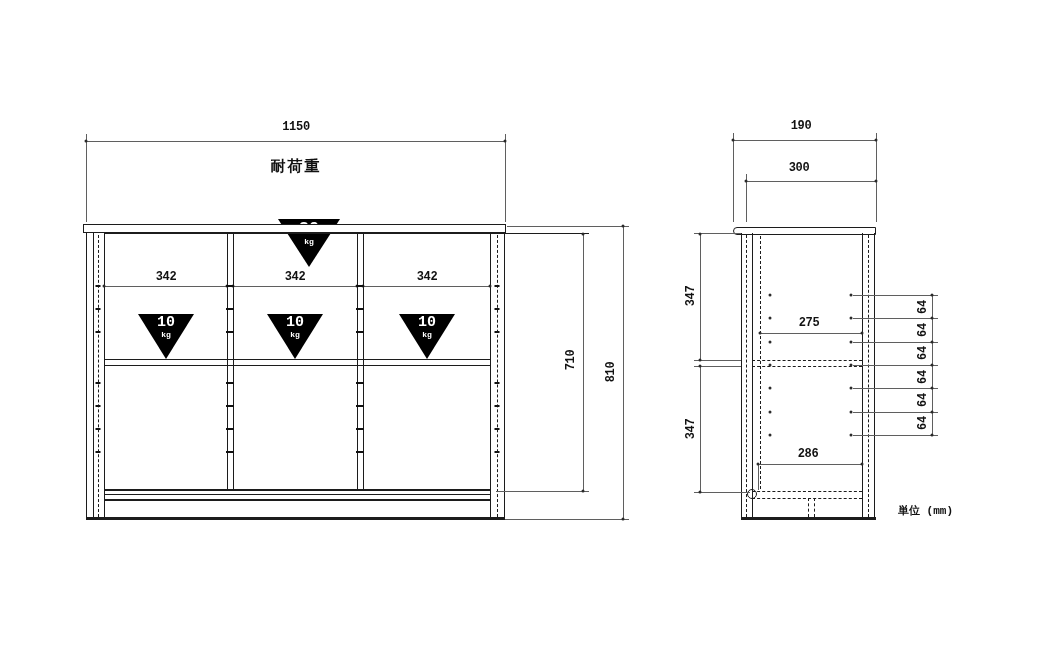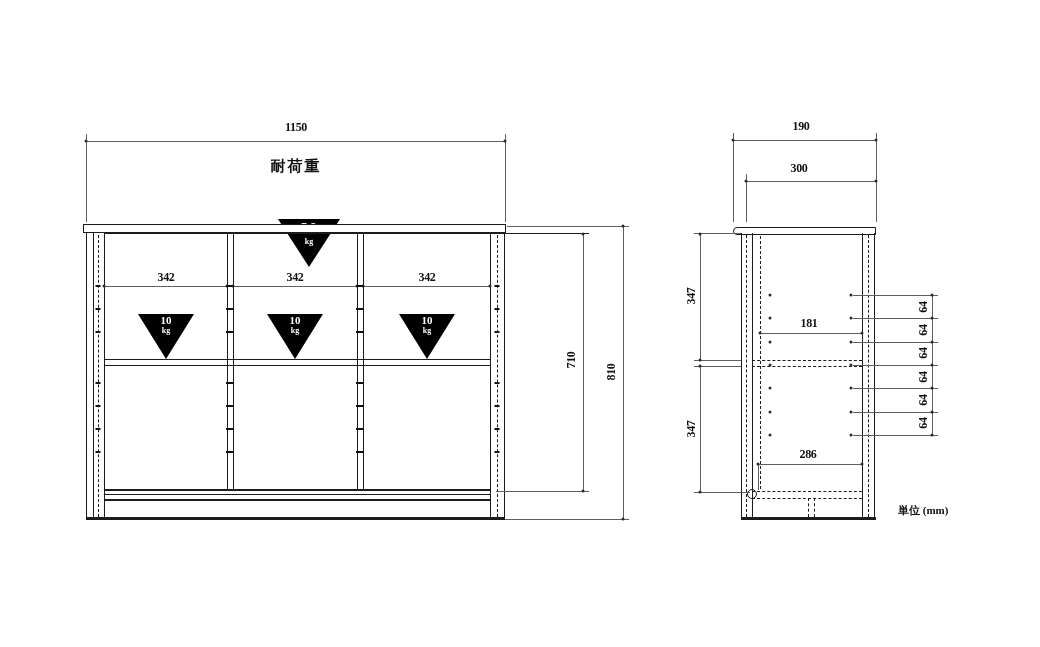--- a/index.html
+++ b/index.html
@@ -1,17 +1,17 @@
 <!DOCTYPE html>
 <html><head>
 <meta charset="utf-8">
 <style>
   html,body{margin:0;padding:0;background:#fff;}
   #canvas{position:relative;width:1004px;height:647px;background:#fff;overflow:hidden;
-          font-family:Liberation Serif, serif;color:#111;}
+          font-family:Liberation Mono, monospace;color:#111;}
   
   .sh{position:absolute;height:1px;background:#1c1c1c;}
   .sh2{position:absolute;height:2px;background:#1c1c1c;}
   .sv{position:absolute;width:1px;background:#1c1c1c;}
   .base{position:absolute;height:3px;background:#1c1c1c;}
   .board{position:absolute;background:#fff;border:1.5px solid #1c1c1c;box-sizing:border-box;}
   
   .dashv{position:absolute;width:0;border-left:1.3px dashed #1c1c1c;}
   .dashh{position:absolute;height:0;border-top:1.3px dashed #1c1c1c;}
   
@@ -20,21 +20,21 @@
   .dot{position:absolute;width:3px;height:3px;border-radius:50%;background:#2a2a2a;transform:translate(-50%,-50%);}
   .dlabel{position:absolute;font-size:12px;font-weight:700;letter-spacing:-0.3px;white-space:nowrap;
           transform:translate(-50%,-50%);}
   .dlabel.rot{transform:translate(-50%,-50%) rotate(-90deg);}
   .heading{position:absolute;font-size:15px;font-weight:700;letter-spacing:2px;white-space:nowrap;
            transform:translate(-50%,-50%);}
   .note{position:absolute;font-size:11px;font-weight:600;white-space:nowrap;}
   
   .tri{position:absolute;background:#000;-webkit-clip-path:polygon(0 0,100% 0,50% 100%);
        clip-path:polygon(0 0,100% 0,50% 100%);display:flex;flex-direction:column;align-items:center;}
-  .tri .v{color:#fff;font-weight:700;font-size:11px;line-height:1.05;margin-top:1px;}
+  .tri .v{color:#fff;font-weight:700;font-size:15px;line-height:1.05;margin-top:1px;}
   .tri .u{color:#fff;font-weight:700;font-size:8px;line-height:1;}
   .tri.big .v{font-size:17px;}
   
   .ptick{position:absolute;height:2px;background:#111;transform:translate(-50%,-50%);}
   .arc{position:absolute;width:10px;height:10px;border:1.2px solid #1c1c1c;border-radius:50%;
        box-sizing:border-box;background:transparent;}
 </style>
 </head>
 <body>
 
@@ -162,21 +162,21 @@
 
   <div class="dh" style="left:694px;top:492px;width:56px;"></div>
   <div class="dv" style="left:700px;top:366px;height:126px;"></div>
   <div class="dot" style="left:700px;top:366px;"></div>
   <div class="dot" style="left:700px;top:492px;"></div>
   <div class="dlabel rot" style="left:691px;top:429px;">347</div>
 
   <div class="dh" style="left:760px;top:333px;width:102px;"></div>
   <div class="dot" style="left:760px;top:333px;"></div>
   <div class="dot" style="left:862px;top:333px;"></div>
-  <div class="dlabel" style="left:809px;top:323px;">181</div>
+  <div class="dlabel" style="left:809px;top:323px;">275</div>
 
   <div class="dv" style="left:758px;top:464px;height:26px;"></div>
   <div class="dh" style="left:758px;top:464px;width:104px;"></div>
   <div class="dot" style="left:758px;top:464px;"></div>
   <div class="dot" style="left:862px;top:464px;"></div>
   <div class="dlabel" style="left:808px;top:454px;">286</div>
 
   <div class="dv" style="left:932px;top:295px;height:140px;"></div>
   <div class="dlabel rot" style="left:923px;top:307px;">64</div>
   <div class="dlabel rot" style="left:923px;top:330px;">64</div>

